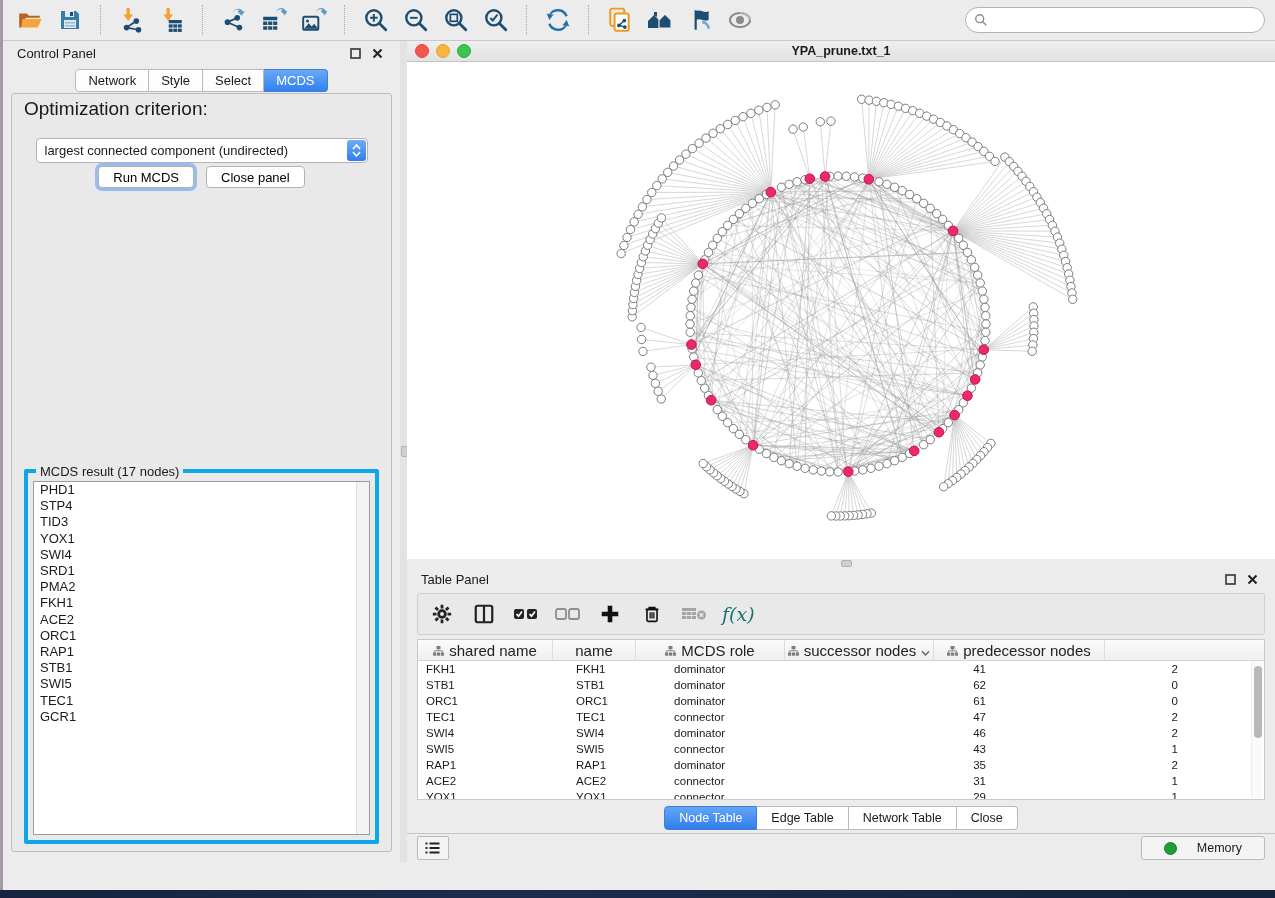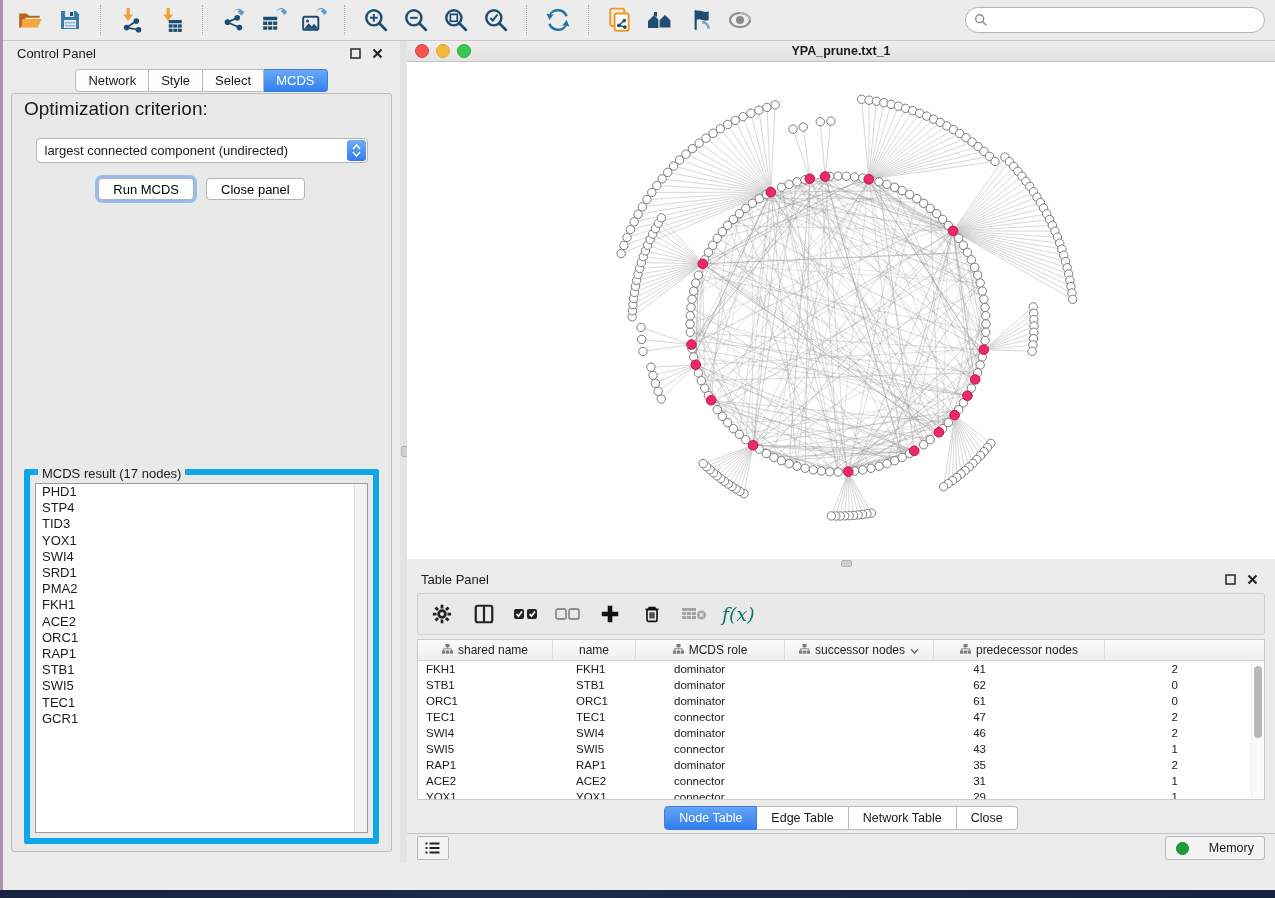--- a/index.html
+++ b/index.html
@@ -37,25 +37,25 @@
   .cp-tab:last-child{border-radius:0 4px 4px 0}
   .cp-tab.active{background:linear-gradient(#6aa9f7,#3080ee);color:#fff;border-color:#3d7fd6}
   .cp-content{position:absolute;left:8px;right:8px;top:52px;bottom:10px;background:#e9e9e9;
               border:1px solid #bcbcbc;border-radius:3px;padding:0 12px}
   .opt-label{font-size:19px;margin-top:4px}
   .opt-select{margin:18px auto 0;width:330px;height:23px;background:#fff;border:1px solid #b3b3b3;
               border-radius:4px;display:flex;align-items:center;font-size:13px}
   .opt-select .val{flex:1;padding:0 8px;white-space:nowrap;overflow:hidden}
   .stepper{width:19px;height:21px;margin-right:1px;background:linear-gradient(#6fadf8,#2f7ded);border-radius:3px;
            display:flex;flex-direction:column;align-items:center;justify-content:center;gap:1px}
-  .btn-row{display:flex;justify-content:center;gap:12px;margin-top:15px}
+  .btn-row{display:flex;justify-content:center;gap:12px;margin-top:3px}
   .pushbtn{height:22px;padding:0 14px;background:#fff;border:1px solid #b3b3b3;border-radius:4px;
            font-size:13px;display:flex;align-items:center}
   .pushbtn.focused{box-shadow:0 0 0 3px rgba(110,165,245,.65)}
-  .groupbox{position:absolute;left:12px;right:12px;top:375px;bottom:7px;border:6px solid #0ea5e9;border-radius:2px}
+  .groupbox{position:absolute;left:12px;right:12px;top:375px;bottom:7px;border:4px solid #0ea5e9;border-radius:2px}
   .groupbox legend,.group-legend{position:absolute;top:-9px;left:8px;background:#e9e9e9;padding:0 4px;font-size:13px}
   .mcds-list{position:absolute;left:5px;right:5px;top:8px;bottom:5px;background:#fff;border:1px solid #9b9b9b;
              font-size:13px;overflow:hidden}
   .mcds-list .scrolltrack{position:absolute;right:0;top:0;width:12px;bottom:0;background:#f3f3f3;border-left:1px solid #e0e0e0}
   .mcds-item{padding:0 6px;line-height:16.2px}
 
   
   .net-titlebar{position:absolute;left:0;top:0;right:0;height:20px;background:linear-gradient(#efefef,#e2e2e2);
                 border-bottom:1px solid #c4c4c4;display:flex;align-items:center;padding:0 8px}
   .lights{display:flex;gap:7px;align-items:center}
@@ -68,42 +68,42 @@
   .h-divider{position:absolute;left:0;right:0;top:518px;height:8px;background:#ececec}
   .h-handle{position:absolute;left:50%;top:1px;width:9px;height:5px;background:#cfcfcf;border:1px solid #b3b3b3;border-radius:2px}
 
   
   .table-panel{position:absolute;left:0;right:0;top:526px;bottom:0;background:#ececec}
   .tp-toolbar{position:absolute;left:10px;right:10px;top:26px;height:40px;background:#e9e9e9;
               border:1px solid #cfcfcf;border-radius:3px;display:flex;align-items:center;padding:0 10px;gap:14px}
   .tpbtn{width:28px;height:28px;display:flex;align-items:center;justify-content:center}
   .fx{font-family:"DejaVu Serif",serif;font-style:italic;font-size:19px;color:#0f766e}
   .tgrid{position:absolute;left:10px;right:10px;top:72px;bottom:62px;background:#fff;border:1px solid #c9c9c9;overflow:hidden}
-  .thead{display:flex;height:20px;background:linear-gradient(#fbfbfb,#efefef);border-bottom:1px solid #d7d7d7;font-size:12px;color:#222}
+  .thead{display:flex;height:20px;background:linear-gradient(#fbfbfb,#efefef);border-bottom:1px solid #d7d7d7;font-size:15px;color:#222}
   .th{display:flex;align-items:center;justify-content:center;gap:5px;border-right:1px solid #dcdcdc;overflow:hidden}
   .tbody{font-size:11.5px}
   .tr{display:flex;height:16px;align-items:center}
   .td{padding:0 8px;white-space:nowrap;overflow:hidden}
   .td.num{text-align:right;padding-right:14px}
   .c0{width:134px}.c1{width:82px}.c2{width:148px}.c3{width:148px}.c4{width:170px}
   .tscroll{position:absolute;right:1px;top:21px;width:11px;bottom:1px;background:#fafafa;border-left:1px solid #ededed}
   .tthumb{position:absolute;left:1.5px;top:5px;width:8px;height:72px;background:#b9b9b9;border-radius:4px}
   .tp-tabs{position:absolute;left:0;right:0;bottom:32px;display:flex;justify-content:center}
   .tp-tab{height:22px;padding:0 14px;display:flex;align-items:center;font-size:12.5px;background:#fff;
           border:1px solid #b9b9b9;border-left:none}
   .tp-tab:first-child{border-left:1px solid #b9b9b9;border-radius:4px 0 0 4px}
   .tp-tab:last-child{border-radius:0 4px 4px 0}
   .tp-tab.active{background:linear-gradient(#64a5f6,#2f7ded);color:#fff;border-color:#3d7fd6}
 
   
   .statusbar{position:absolute;left:0;right:0;bottom:0;height:28px;background:#ececec;border-top:1px solid #c5c5c5;
              display:flex;align-items:center;padding:0 10px}
   .status-left-btn{width:30px;height:22px;background:#f4f4f4;border:1px solid #b9b9b9;border-radius:2px;
                    display:flex;align-items:center;justify-content:center}
-  .memory-btn{margin-left:auto;height:22px;padding:0 10px;background:#f4f4f4;border:1px solid #b9b9b9;border-radius:3px;
+  .memory-btn{margin-left:auto;height:22px;padding:0 22px;background:#f4f4f4;border:1px solid #b9b9b9;border-radius:3px;
               display:flex;align-items:center;gap:20px;font-size:12.5px}
   .memdot{width:11px;height:11px;border-radius:50%;background:#1e9e33;border:1px solid #188029}
 </style>
 </head>
 <body>
 
 <div class="desktop-left"></div>
 
 <div class="app">
 

